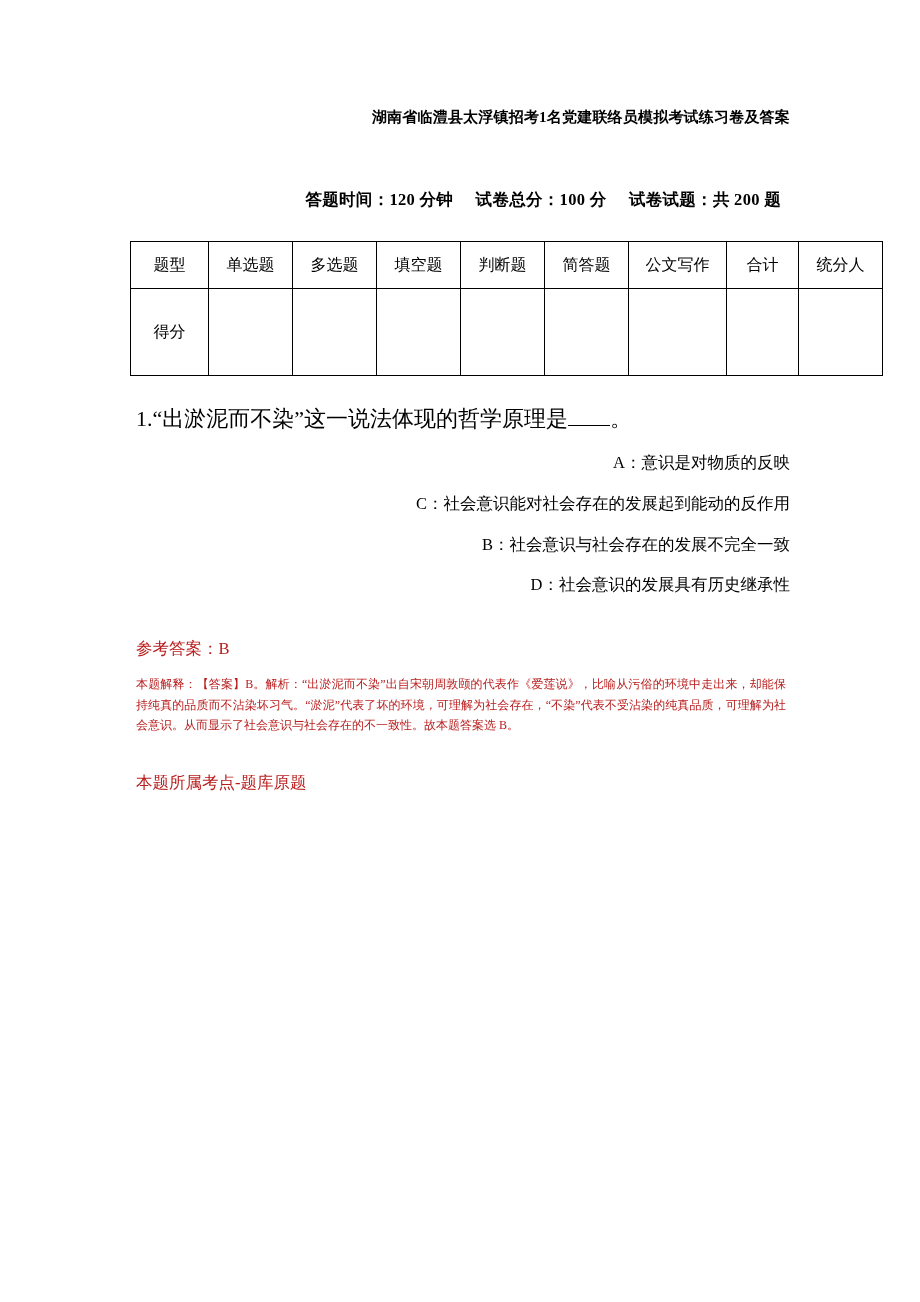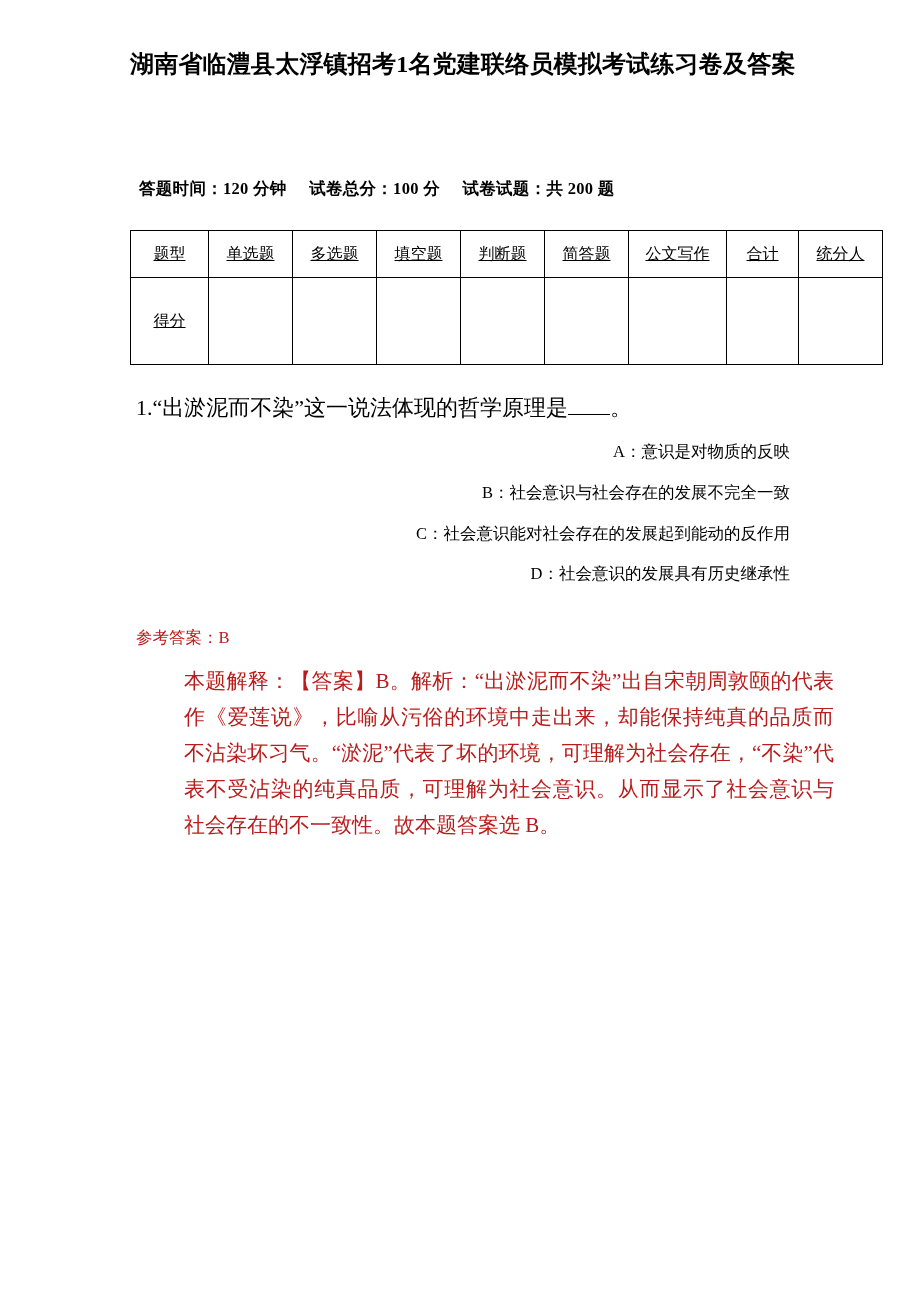--- a/index.html
+++ b/index.html
@@ -17,45 +17,44 @@
   }
   .page {
     position: absolute;
     left: 0; top: 0;
     width: 920px;
     height: 1302px;
     box-sizing: border-box;
     padding: 0 130px;
   }
   .doc-title {
-    margin-top: 48px;
-    font-size: 24px;
+    margin-top: 108px;
+    font-size: 15px;
     font-weight: bold;
-    text-align: left;
+    text-align: right;
     letter-spacing: 0.2px;
     white-space: nowrap;
   }
   .exam-meta {
-    margin-top: 98px;
-    text-align: left;
+    margin-top: 62px;
+    text-align: right;
     font-size: 16.5px;
     font-weight: bold;
     letter-spacing: 0.3px;
   }
   .exam-meta .seg {
     display: inline-block;
     margin: 0 9px;
   }
   table.score-table {
     margin-top: 30px;
     border-collapse: collapse;
     width: 680px;
     margin-left: 0;
     table-layout: fixed;
-    text-decoration: underline;
   }
   table.score-table td {
     border: 1px solid #000000;
     text-align: center;
     font-size: 16px;
     height: 22px;
     padding: 12px 0;
     font-family: "Liberation Serif", "DejaVu Serif", serif;
   }
   table.score-table tr.head td {
@@ -88,25 +87,24 @@
   .answer-block {
     color: #b91c1c;
     margin-left: 6px;
   }
   .answer-line {
     margin-top: 40px;
     font-size: 16.5px;
   }
   .analysis {
     margin-top: 14px;
-    font-size: 21px;
+    font-size: 12px;
     line-height: 1.72;
     text-align: justify;
     width: 650px;
-    margin-left: 48px;
   }
   .source-line {
     margin-top: 36px;
     font-size: 16.5px;
   }
   .blank-underline {
     display: inline-block;
     border-bottom: 1px solid #000;
     width: 42px;
     height: 14px;
@@ -163,22 +161,23 @@
     </tr>
   </tbody>
     </table>
 
 
   <div class="question-stem">
     <span>1.</span><span>“出淤泥而不染”这一说法体现的哲学原理是</span><span class="blank-underline"></span><span>。</span>
   </div>
 
   <div class="option">A：意识是对物质的反映</div>
+  <div class="option">C：社会意识能对社会存在的发展起到能动的反作用</div>
   <div class="option">B：社会意识与社会存在的发展不完全一致</div>
-  <div class="option">C：社会意识能对社会存在的发展起到能动的反作用</div>
   <div class="option">D：社会意识的发展具有历史继承性</div>
 
   <div class="answer-block">
     <div class="answer-line">参考答案：B</div>
     <div class="analysis">本题解释：【答案】B。解析：“出淤泥而不染”出自宋朝周敦颐的代表作《爱莲说》，比喻从污俗的环境中走出来，却能保持纯真的品质而不沾染坏习气。“淤泥”代表了坏的环境，可理解为社会存在，“不染”代表不受沾染的纯真品质，可理解为社会意识。从而显示了社会意识与社会存在的不一致性。故本题答案选 B。</div>
+    <div class="source-line">本题所属考点-题库原题</div>
   </div>
 
 </div>
 
 </body></html>

